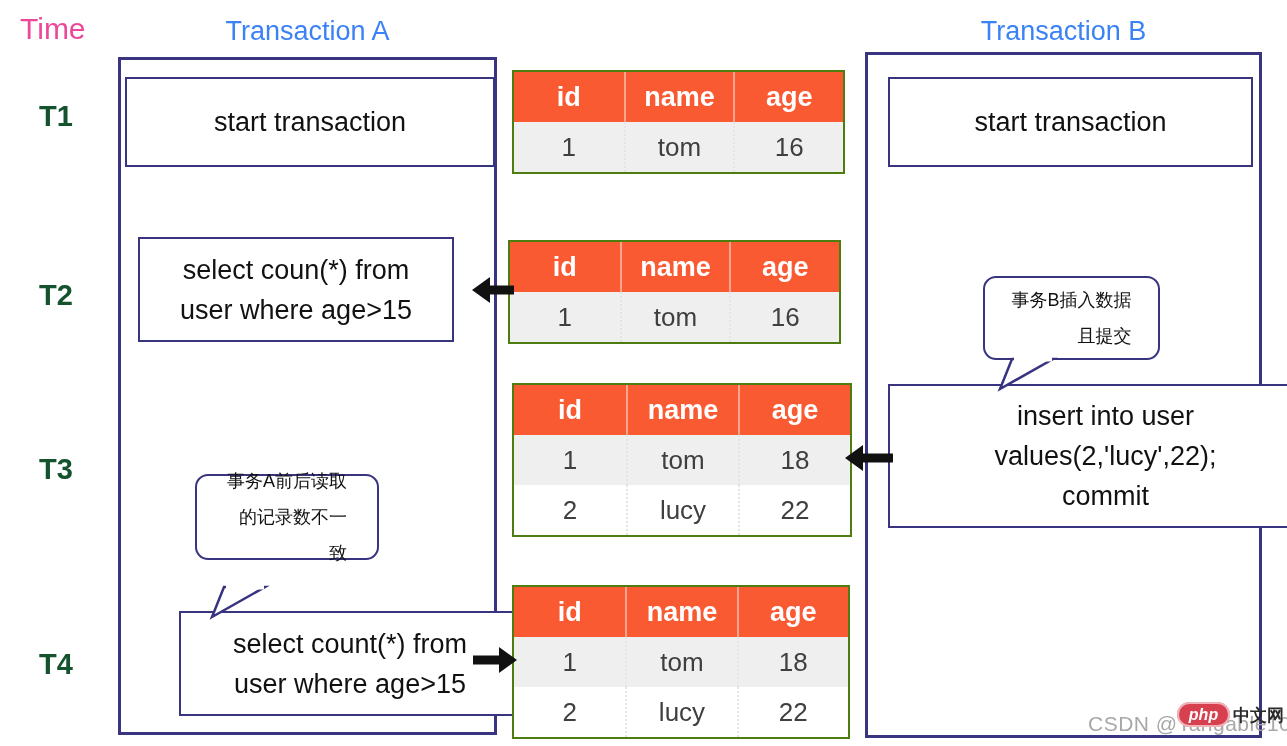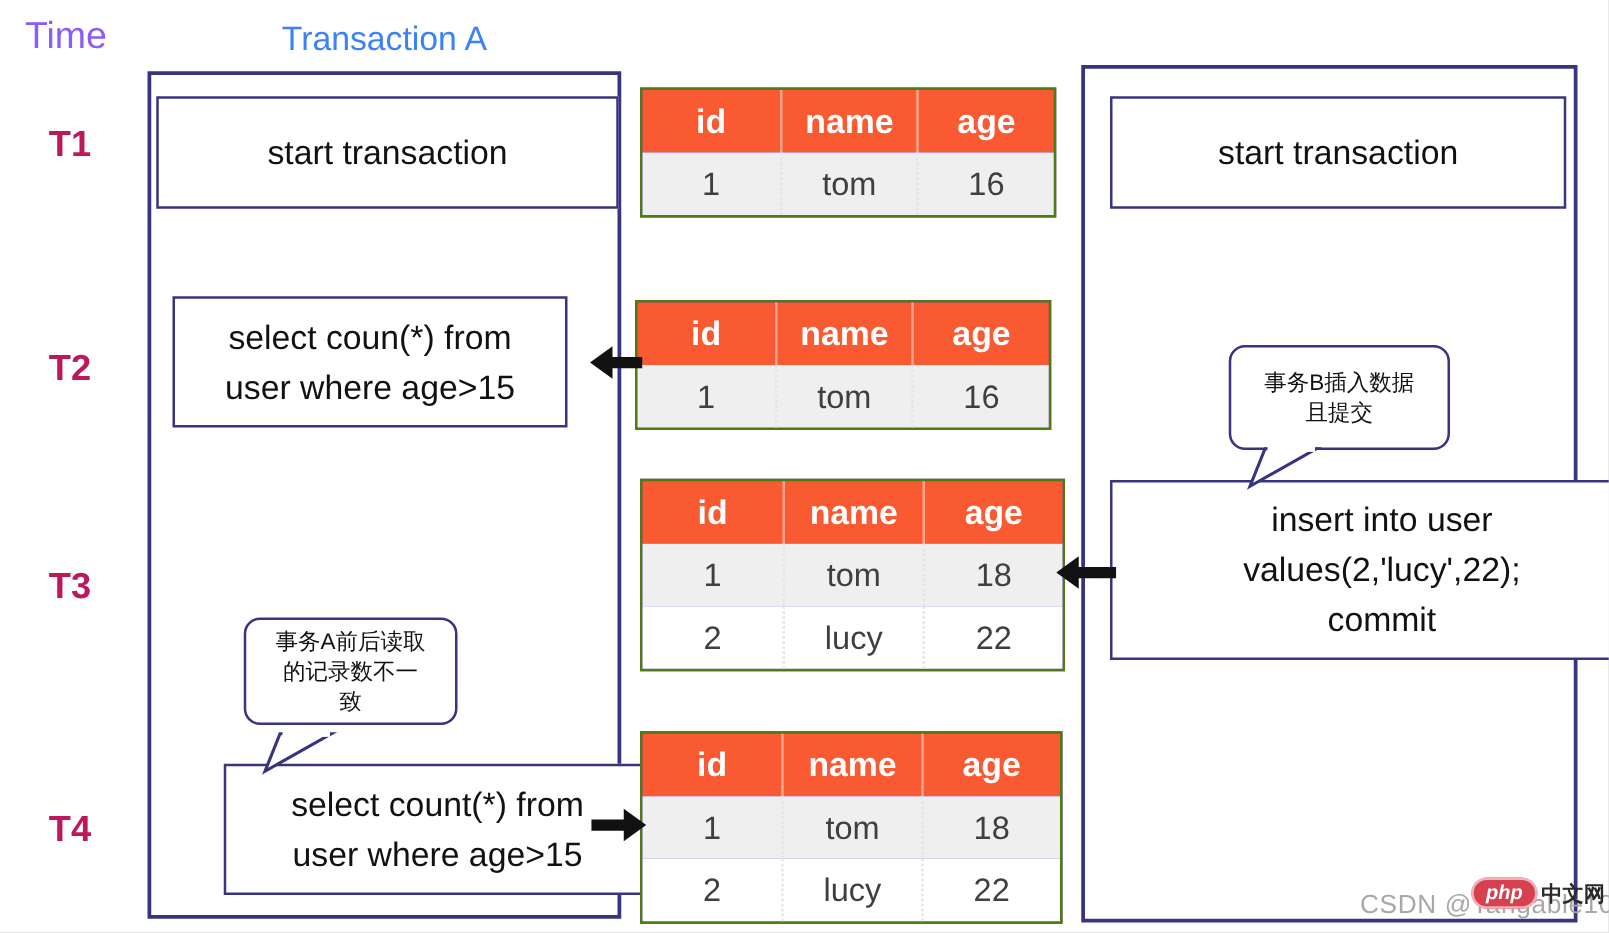--- a/index.html
+++ b/index.html
@@ -4,54 +4,54 @@
 <style>
   * { margin:0; padding:0; box-sizing:border-box; }
   body { background:#888; font-family:"Liberation Sans", sans-serif; }
   .canvas {
     position:relative; width:1287px; height:746px; background:#ffffff;
     overflow:hidden; margin:0 auto;
   }
   .abs { position:absolute; }
 
   
-  #time-label { left:20px; top:12px; font-size:30px; color:#8b5cf6; }
+  #time-label { left:20px; top:12px; font-size:30px; color:#ec4899; }
   .txn-title { top:16px; text-align:center; font-size:27px; color:#3b82f6; }
   #title-a { left:118px; width:379px; }
   #title-b { left:865px; width:397px; }
 
   
   .lane { border:3px solid #383480; background:transparent; }
   #lane-a { left:118px; top:57px; width:379px; height:678px; }
   #lane-b { left:865px; top:52px; width:397px; height:686px; }
 
   
-  .tlabel { left:24px; width:64px; text-align:center; font-size:29px; font-weight:bold; color:#be185d; }
+  .tlabel { left:24px; width:64px; text-align:center; font-size:29px; font-weight:bold; color:#14532d; }
   #t1 { top:100px; } #t2 { top:279px; } #t3 { top:453px; } #t4 { top:648px; }
 
   
   .stmt {
     border:2.5px solid #383480; background:#fff; color:#111;
     display:flex; align-items:center; justify-content:center; text-align:center;
     font-size:27px; line-height:40px; white-space:pre-line; z-index:2;
   }
   #start-a { left:125px; top:77px;  width:370px; height:90px;  }
   #start-b { left:888px; top:77px;  width:365px; height:90px;  }
   #sel-t2  { left:138px; top:237px; width:316px; height:105px; }
   #ins-t3  { left:888px; top:384px; width:435px; height:144px; }
   #sel-t4  { left:138px; top:611px; width:342px; height:105px;margin-left:41px; }
 
   
   .bubble {
     border:2.5px solid #383480; border-radius:13px; background:#fff; color:#111;
-    display:flex; align-items:center; justify-content:center; text-align:center;
-    font-size:18px; line-height:24px; white-space:pre-line; z-index:3;
+    display:flex; align-items:center; justify-content:center; text-align:right;
+    font-size:18px; line-height:36px; white-space:pre-line; z-index:3;
   }
   #bubble-b { left:983px; top:276px; width:177px; height:84px; }
-  #bubble-a { left:195px; top:494px; width:171px; height:86px; }
+  #bubble-a { left:195px; top:474px; width:184px; height:86px; }
   .tail { z-index:4; }
   #tail-b { left:995px; top:357px; }
   #tail-a { left:207px; top:585px; }
 
   
   .dtable { border:2px solid #4d7c0f; background:#6d28d9; z-index:2; }
   #table-t1 { left:512px; top:70px;  width:333px; }
   #table-t2 { left:508px; top:240px; width:333px; }
   #table-t3 { left:512px; top:383px; width:340px; }
   #table-t4 { left:512px; top:585px; width:338px; }
@@ -89,20 +89,21 @@
     color:#2a2a2a; white-space:nowrap;
   }
 </style>
 </head>
 <body>
 
 <div class="canvas">
 
   <div class="abs" id="time-label">Time</div>
   <div class="abs txn-title" id="title-a">Transaction A</div>
+  <div class="abs txn-title" id="title-b">Transaction B</div>
 
   <div class="abs lane" id="lane-a"></div>
   <div class="abs lane" id="lane-b"></div>
 
   <div class="abs tlabel" id="t1">T1</div>
   <div class="abs tlabel" id="t2">T2</div>
   <div class="abs tlabel" id="t3">T3</div>
   <div class="abs tlabel" id="t4">T4</div>
 
   <div class="abs stmt" id="start-a">start transaction</div>

